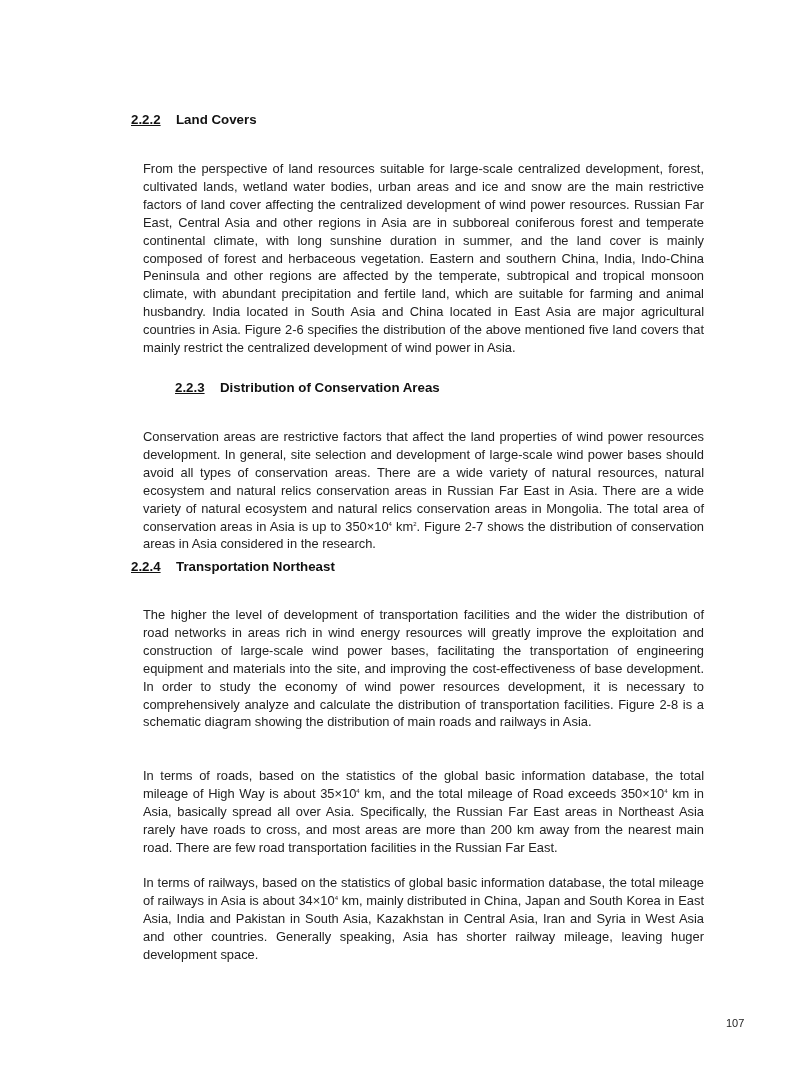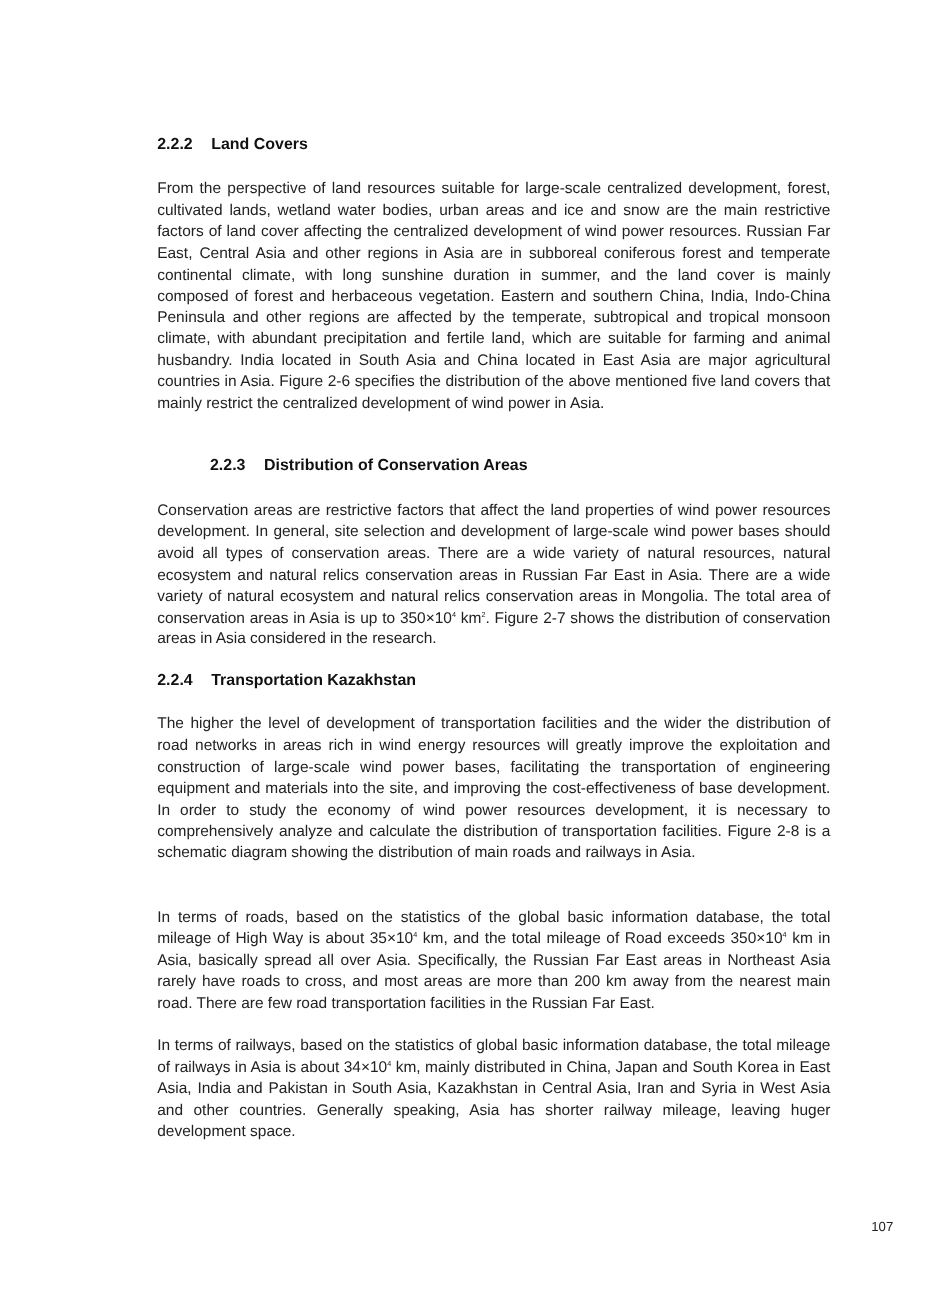--- a/index.html
+++ b/index.html
@@ -27,26 +27,27 @@
       font-family: "Liberation Sans", sans-serif;
       font-weight: bold;
       font-size: 13.3px;
       color: #111111;
       white-space: nowrap;
       letter-spacing: 0;
     }
     .heading .num {
       display: inline-block;
       width: 45px;
+      text-decoration: underline;
     }
     .para {
       position: absolute;
       left: 0;
       width: 561px;
-      margin: 0;
+      margin: 12px;
       font-size: 12.9px;
       line-height: 17.9px;
       text-align: justify;
       color: #222222;
     }
     sup {
       font-size: 6px;
       vertical-align: 5px;
       line-height: 0;
     }
@@ -67,21 +68,21 @@
     <span class="num">2.2.2</span><span>Land Covers</span>
   </div>
   <p class="para" style="top:148px;">From the perspective of land resources suitable for large-scale centralized development, forest, cultivated lands, wetland water bodies, urban areas and ice and snow are the main restrictive factors of land cover affecting the centralized development of wind power resources. Russian Far East, Central Asia and other regions in Asia are in subboreal coniferous forest and temperate continental climate, with long sunshine duration in summer, and the land cover is mainly composed of forest and herbaceous vegetation. Eastern and southern China, India, Indo-China Peninsula and other regions are affected by the temperate, subtropical and tropical monsoon climate, with abundant precipitation and fertile land, which are suitable for farming and animal husbandry. India located in South Asia and China located in East Asia are major agricultural countries in Asia. Figure 2-6 specifies the distribution of the above mentioned five land covers that mainly restrict the centralized development of wind power in Asia.</p>
 
   <div class="heading" style="top:380px;margin-left:44px;">
     <span class="num">2.2.3</span><span>Distribution of Conservation Areas</span>
   </div>
   <p class="para" style="top:416px;"><span>Conservation areas are restrictive factors that affect the land properties of wind power resources development. In general, site selection and development of large-scale wind power bases should avoid all types of conservation areas. There are a wide variety of natural resources, natural ecosystem and natural relics conservation areas  in Russian Far East in Asia. There are a wide variety of natural ecosystem and natural relics conservation areas in Mongolia. The total area of conservation areas in Asia is up to 350×10</span><sup>4</sup><span> km</span><sup>2</sup><span>. Figure 2-7 shows the distribution of conservation areas in Asia considered in the research.</span></p>
 
   <div class="heading" style="top:559px;">
-    <span class="num">2.2.4</span><span>Transportation Kazakhstan</span>
+    <span class="num">2.2.4</span><span>Transportation Northeast</span>
   </div>
   <p class="para" style="top:594px;">The higher the level of development of transportation facilities and the wider the distribution of road networks in areas rich in wind energy resources will greatly improve the exploitation and construction of large-scale wind power bases, facilitating the transportation of engineering equipment and materials into the site, and improving the cost-effectiveness of base development. In order to study the economy of wind power resources development, it is necessary to comprehensively analyze and calculate the distribution of transportation facilities. Figure 2-8 is a schematic diagram showing the distribution of main roads and railways in Asia.</p>
 
   <p class="para" style="top:755px;"><span>In terms of roads, based on the statistics of the global basic information database, the total mileage of High Way is about 35×10</span><sup>4</sup><span> km, and the total mileage of Road exceeds 350×10</span><sup>4</sup><span> km in Asia, basically spread all over Asia. Specifically, the Russian Far East areas in Northeast Asia rarely have roads to cross, and most areas are more than 200 km away from the nearest main road. There are few road transportation facilities in the Russian Far East.</span></p>
 
   <p class="para" style="top:862px;"><span>In terms of railways, based on the statistics of global basic information database, the total mileage of railways in Asia is about 34×10</span><sup>4</sup><span> km, mainly distributed in China, Japan and South Korea in East Asia, India and Pakistan in South Asia, Kazakhstan in Central Asia, Iran and Syria in West Asia and other countries. Generally speaking, Asia has shorter railway mileage, leaving huger development space.</span></p>
 
 </div>
 
 <div class="page-number">107</div>

